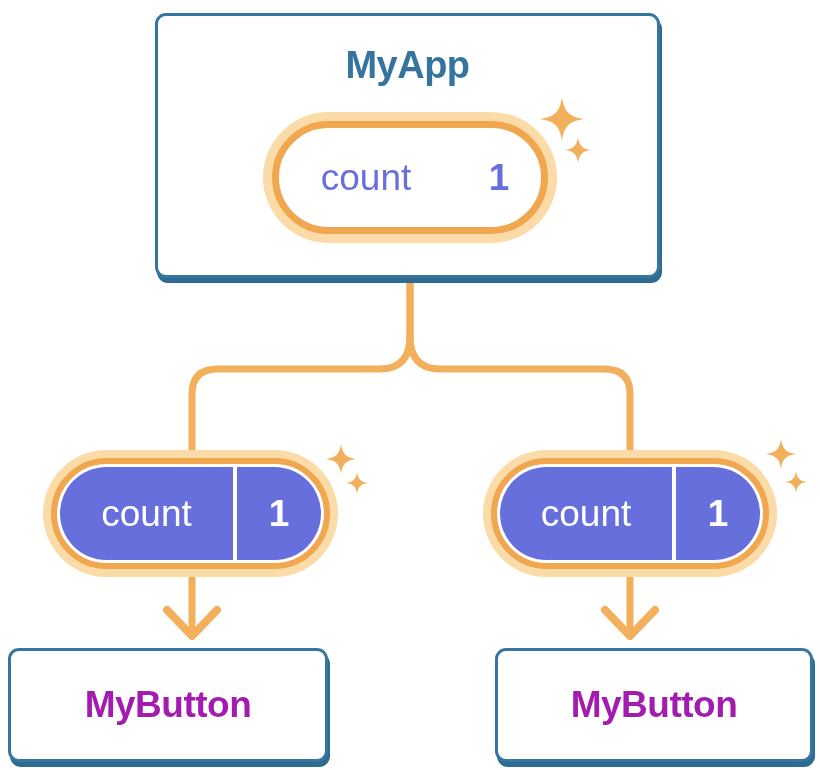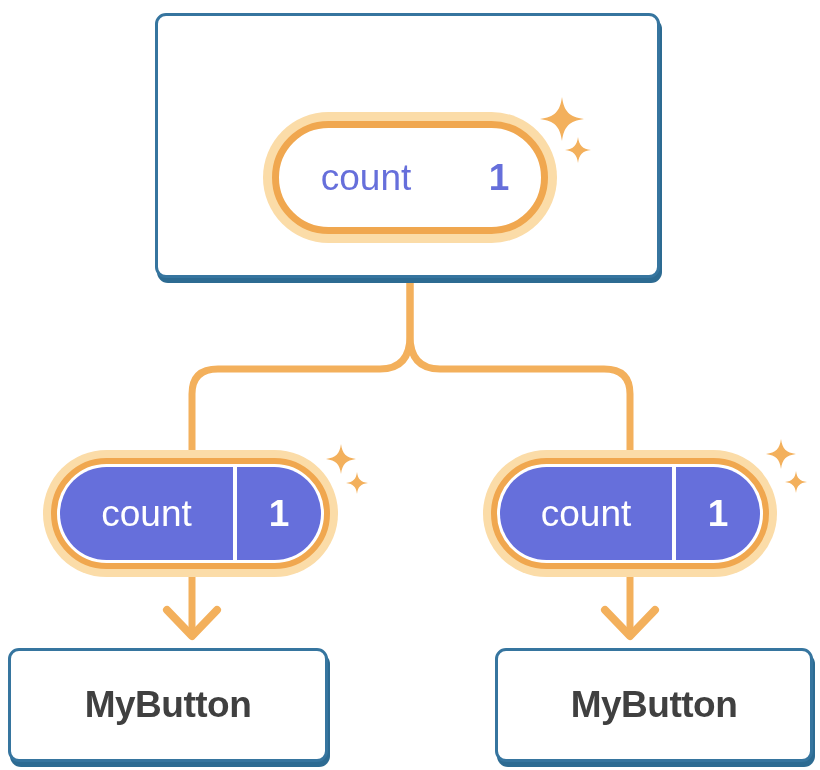--- a/index.html
+++ b/index.html
@@ -39,21 +39,21 @@
     font-size: 38px;
     letter-spacing: -0.5px;
     z-index: 2;
   }
   .leaf-card {
     display: flex;
     align-items: center;
     justify-content: center;
   }
   .leaf-title {
-    color: #404040;
+    color: #a21caf;
     font-weight: 700;
     font-size: 37px;
     letter-spacing: -0.5px;
   }
 
   
   .pill {
     position: absolute;
     border-radius: 999px;
     background: #fbdca8; 
@@ -114,20 +114,21 @@
       <path d="M192,575 L192,631" stroke="#f3b05c" stroke-width="7"></path>
       <path d="M167,610 L192,636 L217,610" stroke="#f3b05c" stroke-width="8" stroke-linecap="round" stroke-linejoin="round"></path>
     </g>
     <g>
       <path d="M630,575 L630,631" stroke="#f3b05c" stroke-width="7"></path>
       <path d="M605,610 L630,636 L655,610" stroke="#f3b05c" stroke-width="8" stroke-linecap="round" stroke-linejoin="round"></path>
     </g>
   </svg>
 
   <div class="card" style="left:155px; top:13px; width:505px; height:265px;"></div>
+  <div class="card-title" style="left:155px; top:44px; width:505px;">MyApp</div>
 
   <div class="pill pill-light" style="left:263px; top:112px; width:294px; height:131px;">
     <div class="ring">
       <span class="pill-label">count</span>
       <span class="pill-divider"></span>
       <span class="pill-value">1</span>
     </div>
   </div>
 
   <div class="pill pill-purple" style="left:43px; top:450px; width:295px; height:127px;">

